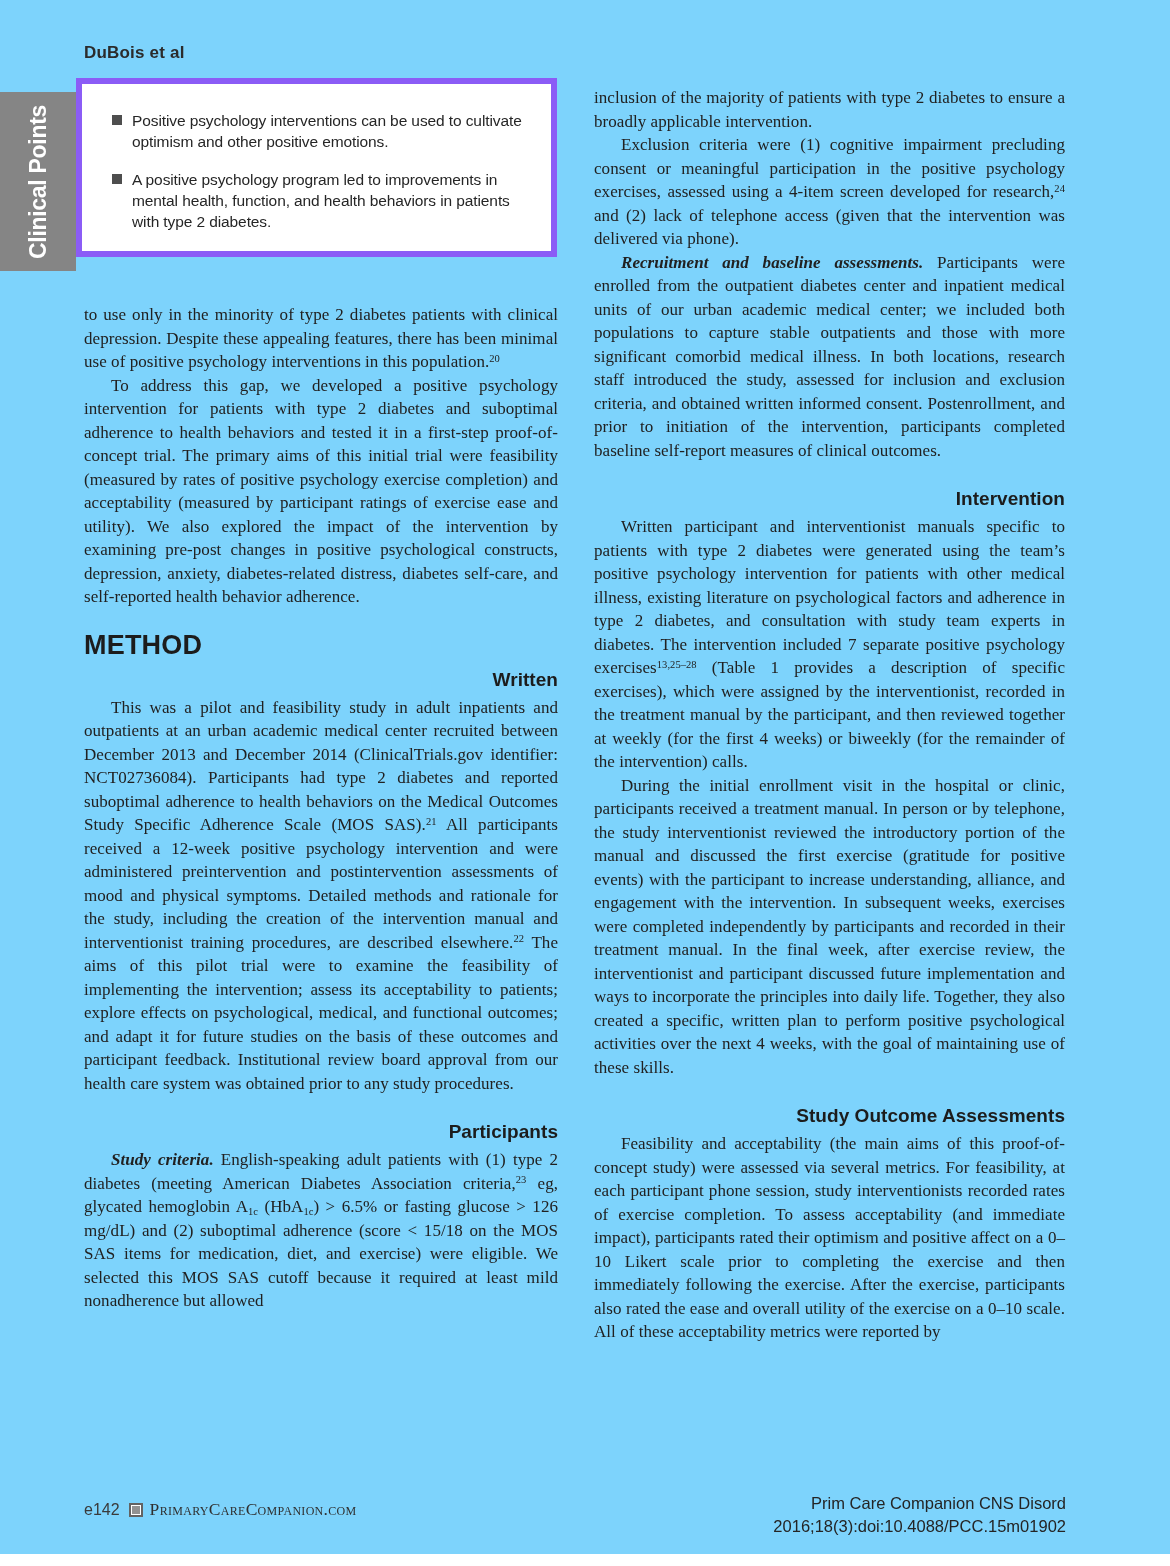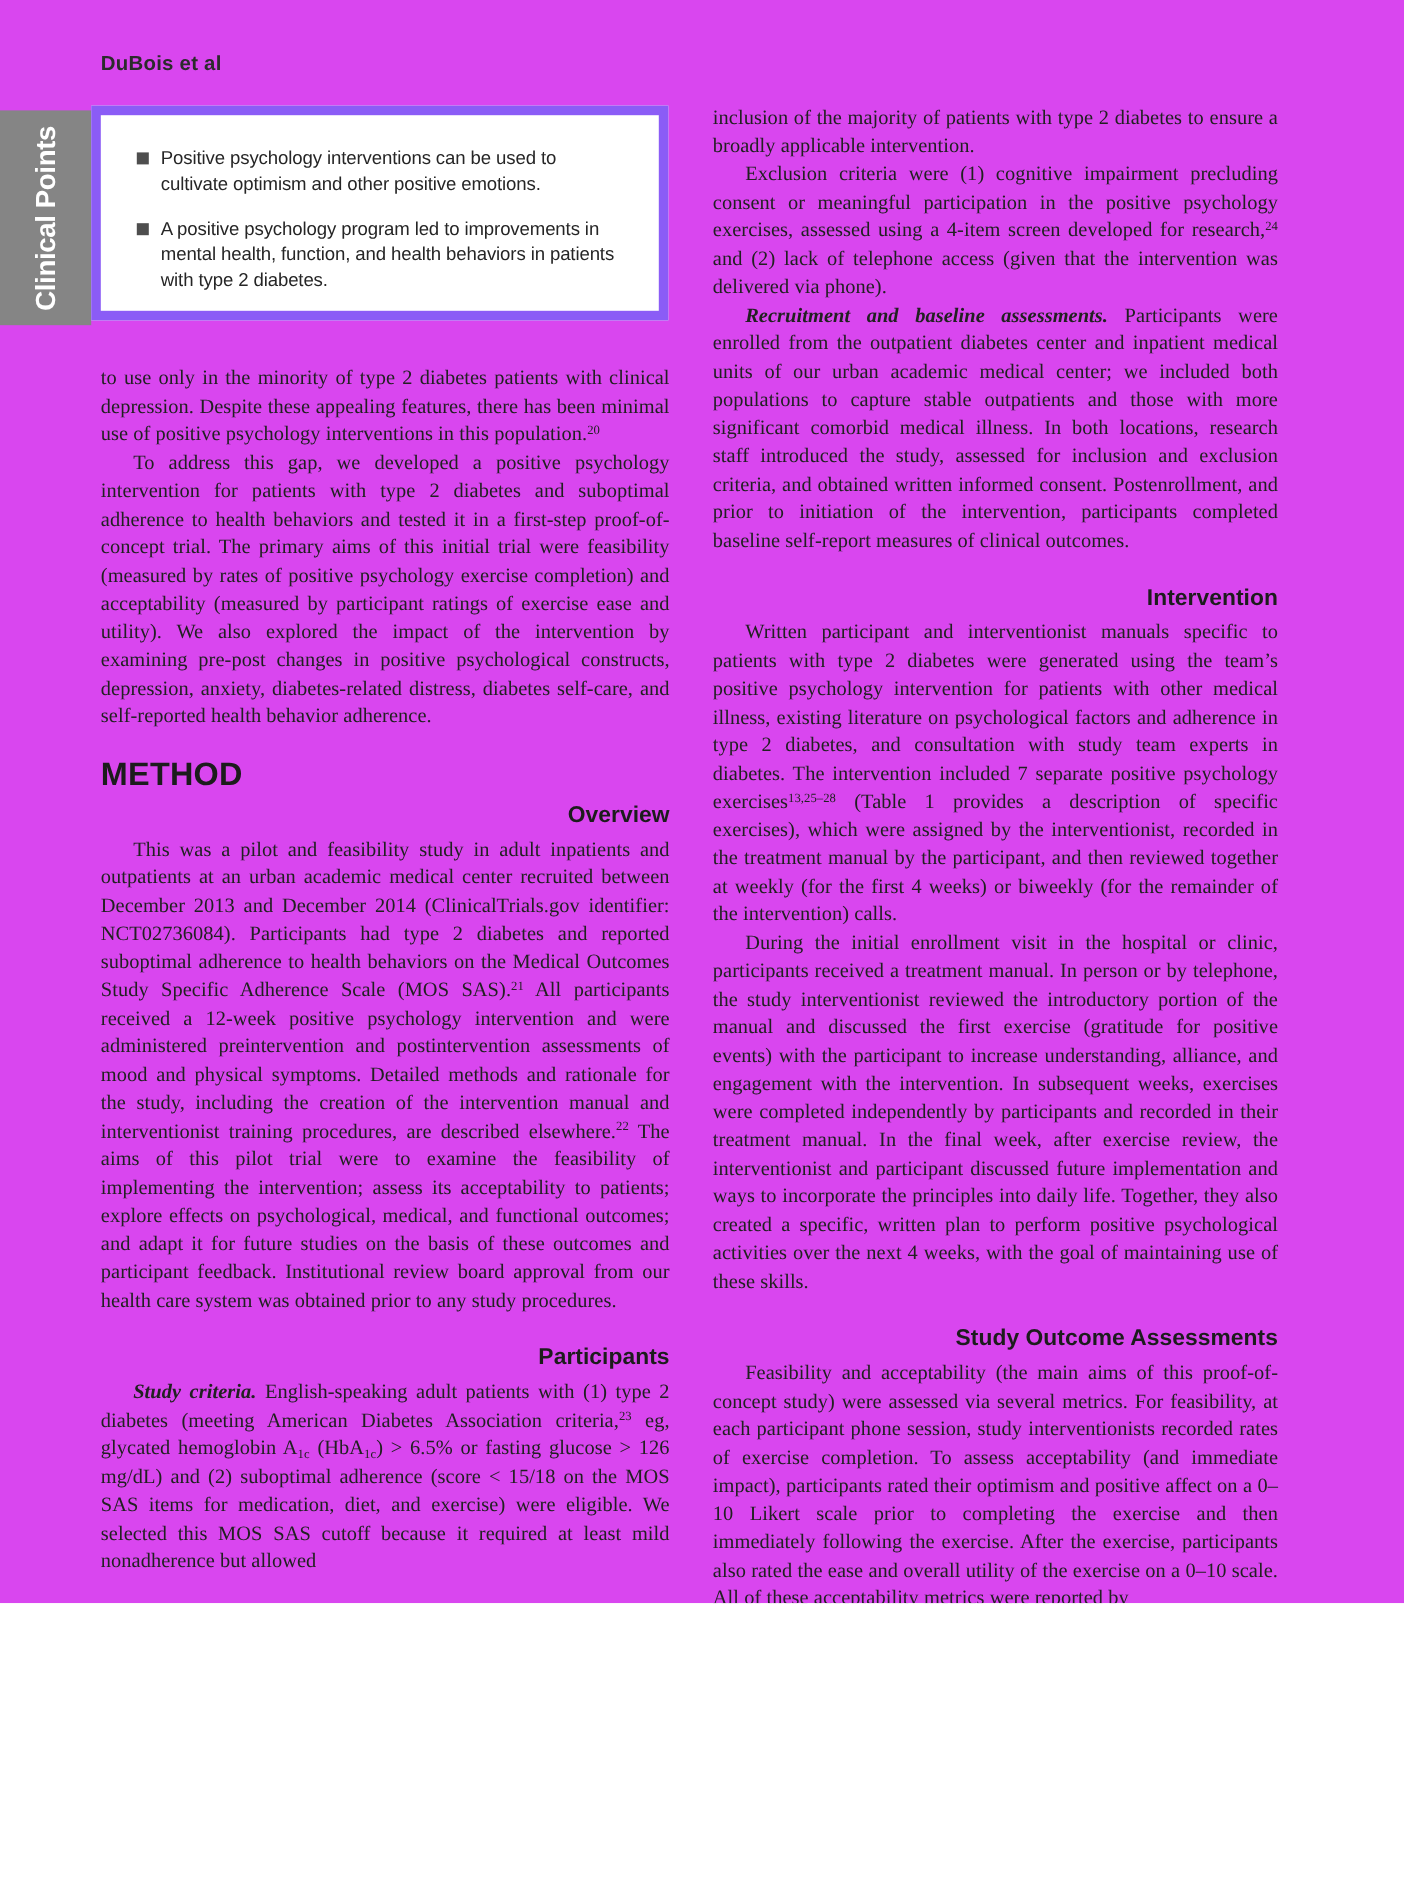--- a/index.html
+++ b/index.html
@@ -1,38 +1,38 @@
 <!DOCTYPE html>
 <html><head>
 <meta charset="utf-8">
 <style>
   * { box-sizing: border-box; }
   html,body { margin:0; padding:0; background:#ffffff; }
   .page {
-    position:relative; width:1170px; height:1336px; background:#d946ef;
+    position:relative; width:1170px; height:1554px; background:#7dd3fc;
     font-family:"Liberation Serif", serif; color:#212121; overflow:hidden;
   }
   .running-head {
     position:absolute; left:84px; top:44px;
     font-family:"Liberation Sans", sans-serif; font-weight:bold;
     font-size:17px; line-height:1; color:#2b2b2b; letter-spacing:0.2px;
   }
   
   .cp-band {
     position:absolute; left:0; top:92px; width:76px; height:179px;
     background:#858585; display:flex; align-items:center; justify-content:center;
   }
   .cp-label {
     writing-mode:vertical-rl; transform:rotate(180deg); white-space:nowrap;
     color:#ffffff; font-family:"Liberation Sans", sans-serif; font-weight:bold;
     font-size:23px; line-height:1; letter-spacing:-0.3px;
   }
   .cp-box {
-    position:absolute; left:76px; top:88px; width:481px; height:179px;
-    background:#ffffff; border:8px solid #8b5cf6; padding:26px 28px 0 30px;
+    position:absolute; left:76px; top:78px; width:481px; height:179px;
+    background:#ffffff; border:6px solid #8b5cf6; padding:26px 28px 0 30px;
   }
   .cp-item { display:flex; margin-bottom:17px; }
   .cp-square { flex:0 0 auto; width:10px; height:10px; background:#4e4e4e; margin:5px 10px 0 0; }
   .cp-text {
     font-family:"Liberation Sans", sans-serif; font-size:15.5px; line-height:21px;
     color:#262626; letter-spacing:-0.1px;
   }
   
   .col {
     position:absolute; width:474px; font-size:17px; line-height:23.5px;
@@ -90,21 +90,21 @@
       <span class="cp-square"></span>
       <span class="cp-text">A positive psychology program led to improvements in mental health, function, and health behaviors in patients with type 2 diabetes.</span>
     </div>
   </div>
 
   <div class="col col-left">
     <p class="noindent"><span>to use only in the minority of type 2 diabetes patients with clinical depression. Despite these appealing features, there has been minimal use of positive psychology interventions in this population.</span><sup class="ref">20</sup></p>
     <p>To address this gap, we developed a positive psychology intervention for patients with type 2 diabetes and suboptimal adherence to health behaviors and tested it in a first-step proof-of-concept trial. The primary aims of this initial trial were feasibility (measured by rates of positive psychology exercise completion) and acceptability (measured by participant ratings of exercise ease and utility). We also explored the impact of the intervention by examining pre-post changes in positive psychological constructs, depression, anxiety, diabetes-related distress, diabetes self-care, and self-reported health behavior adherence.</p>
 
     <h2 class="h-main">METHOD</h2>
-    <h3 class="h-sub tight">Overview</h3>
+    <h3 class="h-sub tight">Written</h3>
     <p><span>This was a pilot and feasibility study in adult inpatients and outpatients at an urban academic medical center recruited between December 2013 and December 2014 (ClinicalTrials.gov identifier: NCT02736084). Participants had type 2 diabetes and reported suboptimal adherence to health behaviors on the Medical Outcomes Study Specific Adherence Scale (MOS SAS).</span><sup class="ref">21</sup><span> All participants received a 12-week positive psychology intervention and were administered preintervention and postintervention assessments of mood and physical symptoms. Detailed methods and rationale for the study, including the creation of the intervention manual and interventionist training procedures, are described elsewhere.</span><sup class="ref">22</sup><span> The aims of this pilot trial were to examine the feasibility of implementing the intervention; assess its acceptability to patients; explore effects on psychological, medical, and functional outcomes; and adapt it for future studies on the basis of these outcomes and participant feedback. Institutional review board approval from our health care system was obtained prior to any study procedures.</span></p>
 
     <h3 class="h-sub">Participants</h3>
     <p><span class="lead">Study criteria.</span><span> English-speaking adult patients with (1) type 2 diabetes (meeting American Diabetes Association criteria,</span><sup class="ref">23</sup><span> eg, glycated hemoglobin A</span><sub class="sb">1c</sub><span> (HbA</span><sub class="sb">1c</sub><span>) &gt; 6.5% or fasting glucose &gt; 126 mg/dL) and (2) suboptimal adherence (score &lt; 15/18 on the MOS SAS items for medication, diet, and exercise) were eligible. We selected this MOS SAS cutoff because it required at least mild nonadherence but allowed</span></p>
   </div>
 
   <div class="col col-right">
     <p class="noindent">inclusion of the majority of patients with type 2 diabetes to ensure a broadly applicable intervention.</p>
     <p><span>Exclusion criteria were (1) cognitive impairment precluding consent or meaningful participation in the positive psychology exercises, assessed using a 4-item screen developed for research,</span><sup class="ref">24</sup><span> and (2) lack of telephone access (given that the intervention was delivered via phone).</span></p>
     <p><span class="lead">Recruitment and baseline assessments.</span><span> Participants were enrolled from the outpatient diabetes center and inpatient medical units of our urban academic medical center; we included both populations to capture stable outpatients and those with more significant comorbid medical illness. In both locations, research staff introduced the study, assessed for inclusion and exclusion criteria, and obtained written informed consent. Postenrollment, and prior to initiation of the intervention, participants completed baseline self-report measures of clinical outcomes.</span></p>

